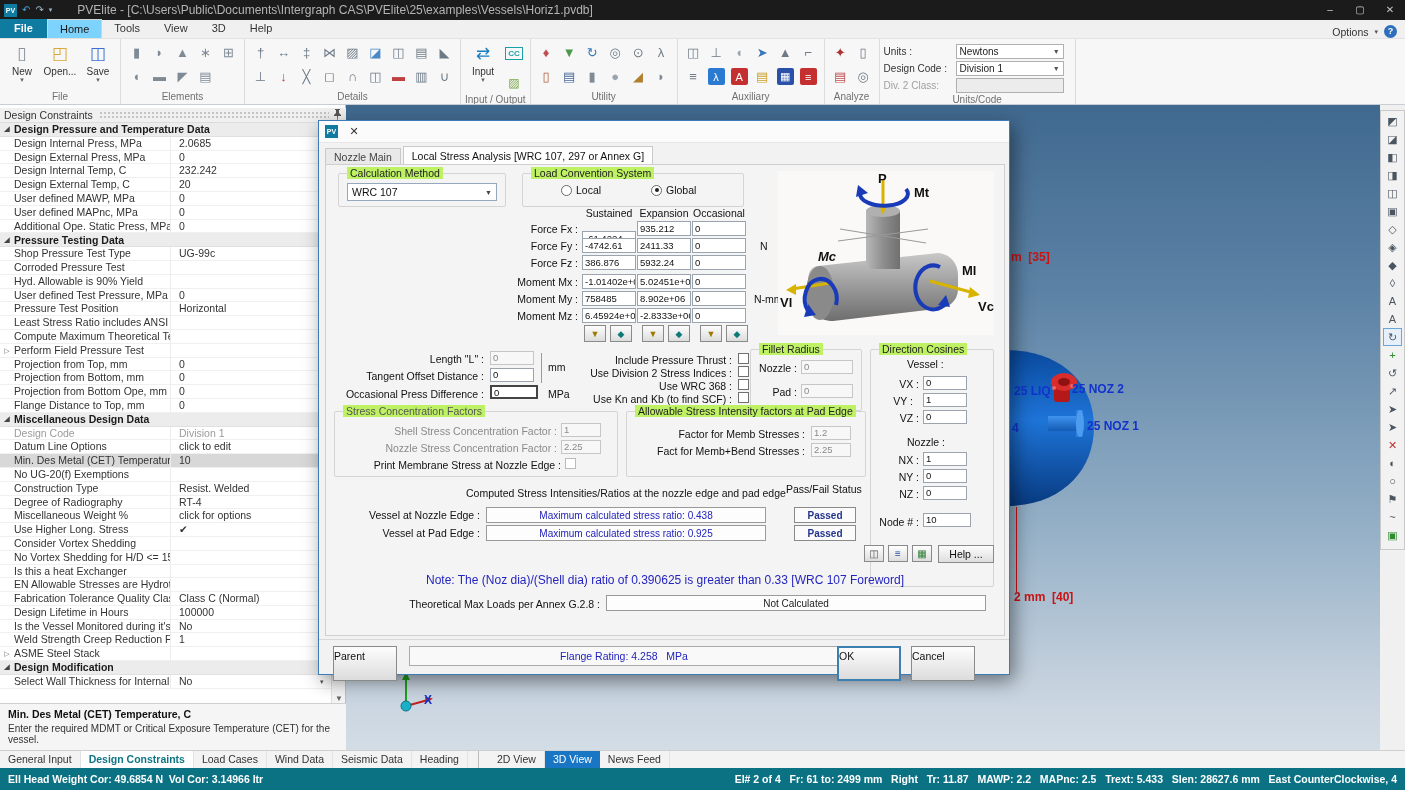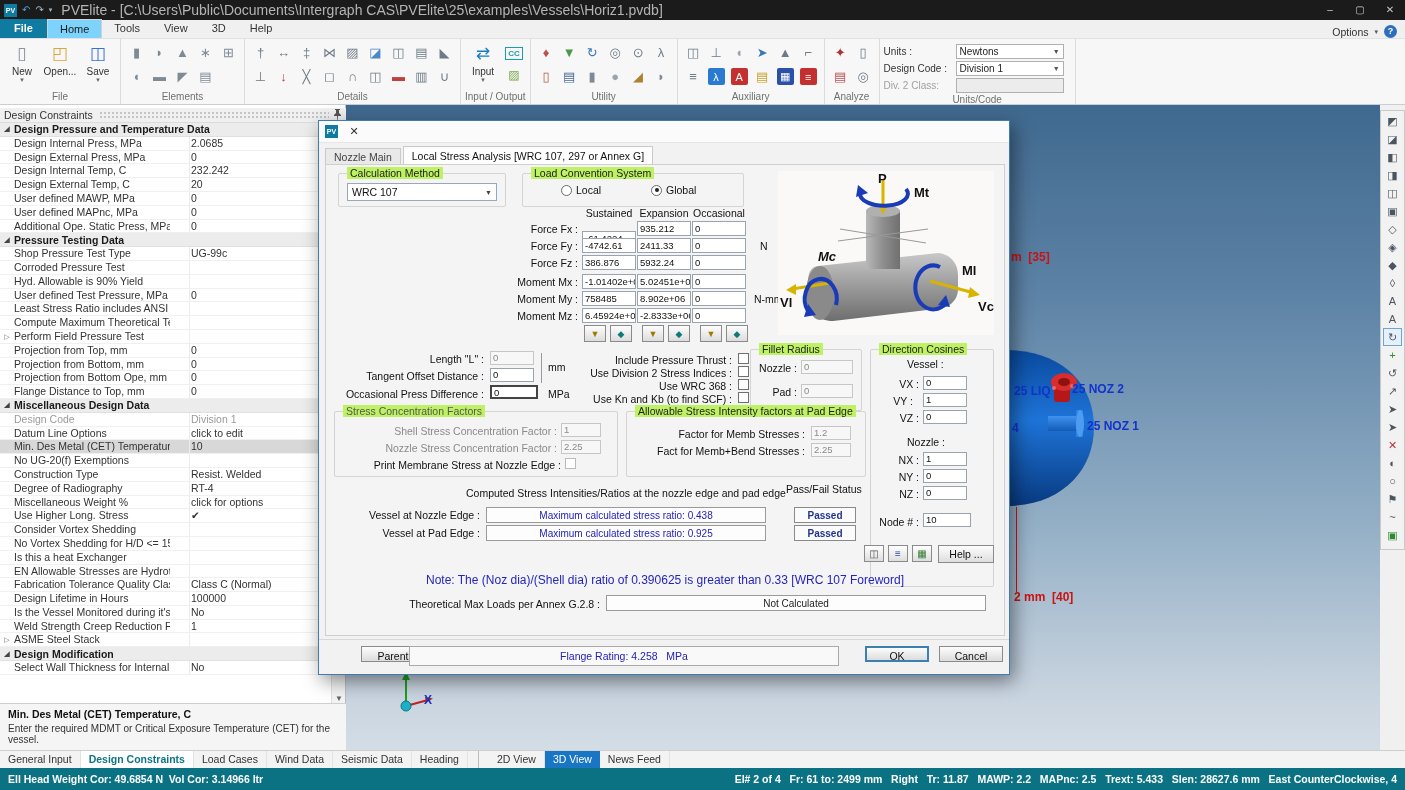--- a/index.html
+++ b/index.html
@@ -4,21 +4,21 @@
 <style>
   html,body{margin:0;padding:0;background:#2a2a2a;}
   *{box-sizing:border-box;font-family:"Liberation Sans",sans-serif;}
   .app{position:relative;width:1405px;height:790px;background:#f0f0f0;overflow:hidden;font-size:11px;}
 
   
   .titlebar{position:absolute;left:0;top:0;width:1405px;height:20px;background:#1b1b1b;display:flex;align-items:center;padding-left:4px;}
   .pv-logo{width:13px;height:13px;background:#0f7ba0;color:#fff;font-size:7px;font-weight:bold;display:flex;align-items:center;justify-content:center;margin-right:5px;}
   .qa-ico{color:#9fb6c6;font-size:10px;margin-right:5px;line-height:18px;}
   .qa-ico.blue{color:#4a9fd8;}
-  .title-text{color:#b4b4b4;font-size:14px;white-space:pre;overflow:hidden;margin-left:4px;flex:1;}
+  .title-text{color:#b4b4b4;font-size:12px;white-space:pre;overflow:hidden;margin-left:20px;flex:1;}
   .win-btns{display:flex;height:20px;}
   .win-btn{width:30px;text-align:center;color:#c8c8c8;font-size:10px;line-height:20px;}
 
   
   .menubar{position:absolute;left:0;top:20px;width:1405px;height:19px;background:#f0f0f0;display:flex;align-items:flex-end;border-bottom:1px solid #e2e2e2;}
   .mtab{padding:2px 12px;font-size:11px;color:#333;height:19px;line-height:15px;}
   .mtab.file{background:#0f7ba0;color:#fff;font-weight:bold;padding:2px 14px;}
   .mtab.active{background:#7dd3fc;border:1px solid #d2d2d2;border-bottom:none;color:#1a1a1a;text-align:center;}
   .menu-right{margin-left:auto;display:flex;align-items:center;gap:6px;padding-right:8px;}
   .options-lbl{font-size:10.5px;color:#333;}
@@ -31,21 +31,21 @@
   .bigrow{display:flex;gap:2px;}
   .bigbtn{width:36px;display:flex;flex-direction:column;align-items:center;padding-top:1px;}
   .bigbtn .g{font-size:17px;height:24px;line-height:24px;}
   .bigbtn .l{font-size:10px;color:#333;white-space:nowrap;}
   .bigbtn .c{font-size:7px;color:#666;line-height:5px;}
   .icongrid{display:flex;flex-direction:column;gap:1px;}
   .icorow{display:flex;}
   .icell{width:23px;height:23px;display:flex;align-items:center;justify-content:center;font-size:13px;}
   .icell .tile{width:17px;height:17px;display:flex;align-items:center;justify-content:center;font-size:11px;border-radius:2px;}
   .iog{display:flex;gap:3px;}
-  .iocol{display:flex;flex-direction:column;gap:2px;padding-top:2px;}
+  .iocol{display:flex;flex-direction:column;gap:10px;padding-top:2px;}
   .smcell{width:20px;height:20px;display:flex;align-items:center;justify-content:center;}
   .cc-badge{border:1px solid #18a0a8;color:#18a0a8;font-size:8px;font-weight:bold;padding:1px 2px;}
   .unitsgrp{display:flex;flex-direction:column;gap:2px;padding-top:3px;}
   .urow{display:flex;align-items:center;gap:4px;}
   .ulab{width:68px;font-size:10px;color:#333;}
   .ulab.dis{color:#a0a0a0;}
   .usel{width:108px;height:15px;background:#fff;border:1px solid #b0b0b0;font-size:10px;padding:0 3px;display:flex;align-items:center;justify-content:space-between;color:#222;}
   .usel.dis{background:#ececec;color:#999;}
   .usel .arr{font-size:7px;color:#555;}
 
@@ -54,21 +54,21 @@
   .lp-header{position:absolute;left:0;top:3px;width:346px;height:15px;background:#f0f0f0;display:flex;align-items:center;padding:0 4px;border-bottom:1px solid #dcdcdc;}
   .lp-title{font-size:10.5px;color:#333;margin-right:6px;white-space:nowrap;}
   .lp-dots{flex:1;height:8px;background-image:radial-gradient(#c4c4c4 0.8px,transparent 0.9px);background-size:4px 4px;}
   .pin{font-size:10px;color:#555;margin-left:4px;transform:rotate(0deg);}
   .prop-grid{position:absolute;left:0;top:18px;width:332px;height:580px;overflow:hidden;background:#fff;}
   .psec{display:flex;align-items:center;height:13.8px;background:#ececec;border-bottom:1px solid #e0e0e0;font-weight:bold;font-size:10.5px;color:#1a1a1a;}
   .psec .tri{width:14px;text-align:center;font-size:7px;color:#444;}
   .prow{display:grid;grid-template-columns:14px 156px 1fr 12px;height:13.8px;line-height:13px;border-bottom:1px solid #f0f0f0;font-size:10.5px;color:#333;}
   .prow .pexp{text-align:center;font-size:7px;color:#666;line-height:13.8px;}
   .prow .plab{overflow:hidden;white-space:nowrap;}
-  .prow .pval{border-left:1px solid #ececec;padding-left:1px;overflow:hidden;white-space:nowrap;margin-left:19px;}
+  .prow .pval{border-left:1px solid #ececec;padding-left:8px;overflow:hidden;white-space:nowrap;}
   .prow .pcombo{font-size:7px;color:#555;line-height:13.8px;}
   .prow.sel{background:#d8d8d8;}
   .prow.dis{color:#9b9b9b;}
   .lp-scroll{position:absolute;right:0;top:18px;width:14px;height:580px;background:#f4f4f4;border-left:1px solid #e0e0e0;}
   .lp-scroll .thumb{position:absolute;left:2px;top:4px;width:9px;height:120px;background:#cfcfcf;border-radius:4px;}
   .lp-scroll .sarr{position:absolute;left:0;width:14px;text-align:center;font-size:8px;color:#666;}
   .lp-desc{position:absolute;left:0;top:598px;width:346px;height:47px;background:#f5f5f5;border-top:1px solid #cfcfcf;padding:4px 8px;}
   .lp-desc .dt{font-weight:bold;font-size:10.5px;color:#111;margin-bottom:3px;}
   .lp-desc .db{font-size:10px;color:#333;}
 
@@ -128,21 +128,21 @@
   .sinp.focus{border:2px solid #444;}
   .chk{position:absolute;width:11px;height:11px;border:1px solid #707070;background:#fff;}
   .mmbracket{position:absolute;border-right:1px solid #9a9a9a;width:4px;}
   .results-hdr{position:absolute;font-size:10.5px;color:#111;}
   .resbox{position:absolute;border:1px solid #9a9a9a;background:#fdfdfd;font-size:10px;color:#2222bb;display:flex;align-items:center;justify-content:center;height:16px;}
   .passbox{position:absolute;border:1px solid #8a8a8a;background:#fbfbfb;font-size:10px;color:#22338f;display:flex;align-items:center;justify-content:center;height:16px;width:62px;font-weight:bold;}
   .bluenote{position:absolute;width:100%;text-align:center;font-size:12px;color:#2424c0;}
   .smbtn{position:absolute;width:20px;height:17px;border:1px solid #8a8a8a;background:linear-gradient(#fff,#ddd);display:flex;align-items:center;justify-content:center;font-size:10px;}
   .helpbtn{position:absolute;width:56px;height:18px;border:1px solid #8a8a8a;background:linear-gradient(#fdfdfd,#dedede);font-size:10.5px;text-align:center;line-height:16px;color:#111;}
   .dlg-footer{position:absolute;left:0;top:518px;width:100%;height:37px;border-top:1px solid #d8d8d8;}
-  .fbtn{position:absolute;top:6px;height:16px;border:1px solid #8a8a8a;background:linear-gradient(#fdfdfd,#dcdcdc);font-size:10.5px;text-align:center;line-height:18px;color:#111;margin-left:28px;}
+  .fbtn{position:absolute;top:6px;height:35px;border:1px solid #8a8a8a;background:linear-gradient(#fdfdfd,#dcdcdc);font-size:10.5px;text-align:left;line-height:18px;color:#111;}
   .fbtn.okfocus{border:2px solid #3c7fb1;line-height:16px;}
   .flangebox{position:absolute;top:6px;height:20px;border:1px solid #aaaaaa;background:#f9f9f9;font-size:10.5px;color:#2222bb;text-align:center;line-height:18px;white-space:pre;}
   .diagram{position:absolute;background:#fbf9f8;}
 </style>
 </head>
 <body>
 
 <div class="app">
 
   <div class="titlebar">
@@ -424,20 +424,26 @@
         <div class="prow">
           <span class="pexp"></span>
           <span class="plab">Hyd. Allowable is 90% Yield</span>
           <span class="pval"></span>
           <span class="pcombo"></span>
         </div>
         <div class="prow">
           <span class="pexp"></span>
           <span class="plab">User defined Test Pressure, MPa</span>
           <span class="pval">0</span>
+          <span class="pcombo"></span>
+        </div>
+        <div class="prow">
+          <span class="pexp"></span>
+          <span class="plab">Pressure Test Position</span>
+          <span class="pval">Horizontal</span>
           <span class="pcombo"></span>
         </div>
         <div class="prow">
           <span class="pexp"></span>
           <span class="plab">Least Stress Ratio includes ANSI Flange St</span>
           <span class="pval"></span>
           <span class="pcombo"></span>
         </div>
         <div class="prow">
           <span class="pexp"></span>

